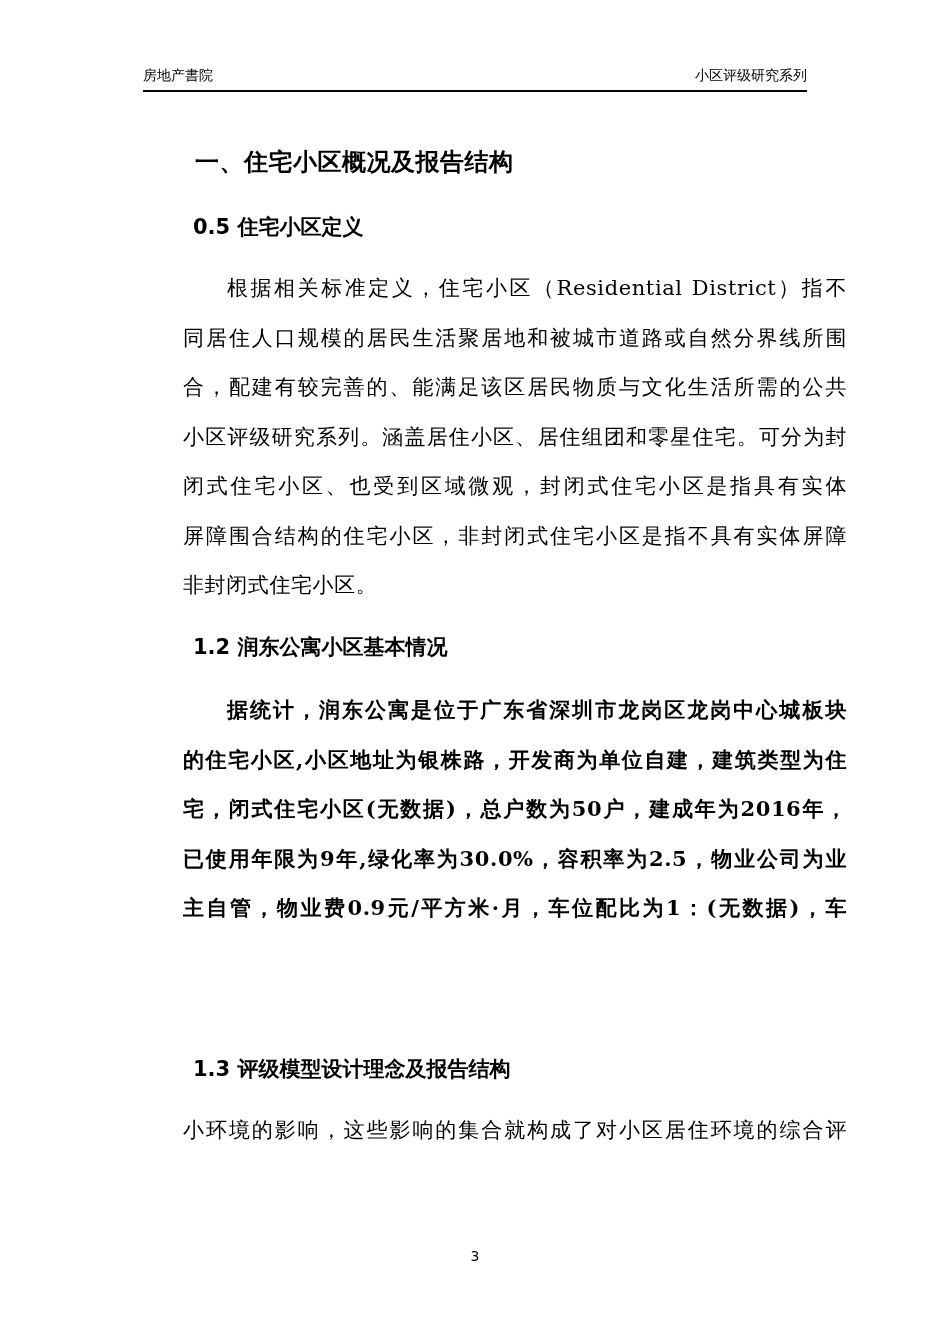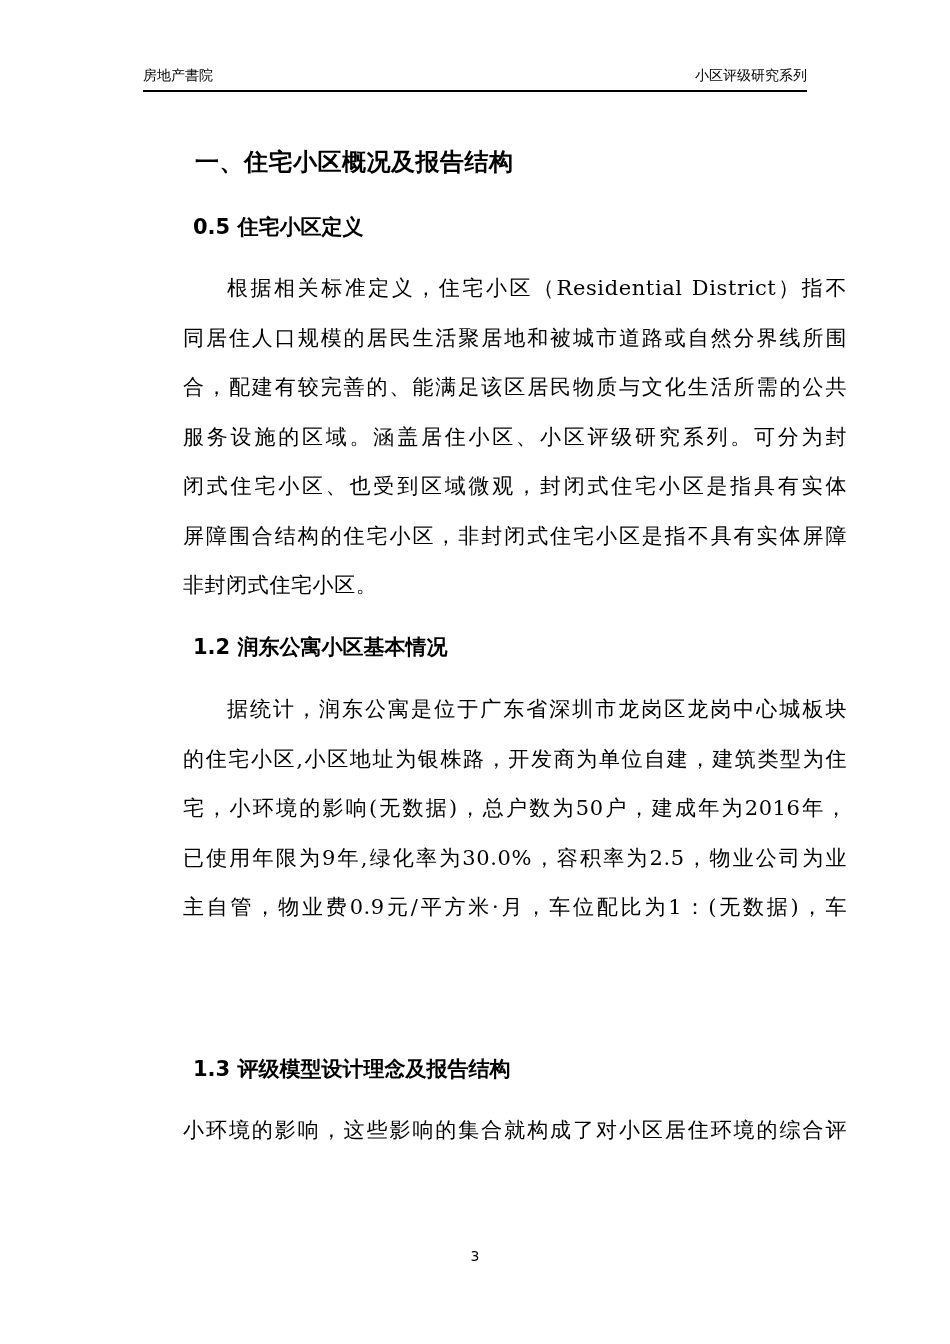--- a/index.html
+++ b/index.html
@@ -105,31 +105,31 @@
 </div>
 
 <div class="content">
   <div class="h1">一、住宅小区概况及报告结构</div>
 
   <div class="h2" style="top:73px;">0.5 住宅小区定义</div>
   <div class="para" style="top:124px;">
     <span class="line first">根据相关标准定义，住宅小区（Residential District）指不</span>
     <span class="line">同居住人口规模的居民生活聚居地和被城市道路或自然分界线所围</span>
     <span class="line">合，配建有较完善的、能满足该区居民物质与文化生活所需的公共</span>
-    <span class="line">服务设施的区域。涵盖居住小区、小区评级研究系列。可分为封</span>
+    <span class="line">小区评级研究系列。涵盖居住小区、居住组团和零星住宅。可分为封</span>
     <span class="line">闭式住宅小区、也受到区域微观，封闭式住宅小区是指具有实体</span>
     <span class="line">屏障围合结构的住宅小区，非封闭式住宅小区是指不具有实体屏障</span>
     <span class="line last">非封闭式住宅小区。</span>
   </div>
 
   <div class="h2" style="top:493px;">1.2 润东公寓小区基本情况</div>
-  <div class="para" style="top:545px;">
+  <div class="para" style="top:545px;font-weight:bold;">
     <span class="line first">据统计，润东公寓是位于广东省深圳市龙岗区龙岗中心城板块</span>
     <span class="line">的住宅小区,小区地址为银株路，开发商为单位自建，建筑类型为住</span>
-    <span class="line">宅，小环境的影响(无数据)，总户数为50户，建成年为2016年，</span>
+    <span class="line">宅，闭式住宅小区(无数据)，总户数为50户，建成年为2016年，</span>
     <span class="line">已使用年限为9年,绿化率为30.0%，容积率为2.5，物业公司为业</span>
     <span class="line">主自管，物业费0.9元/平方米·月，车位配比为1：(无数据)，车</span>
   </div>
 
   <div class="h2" style="top:915px;">1.3 评级模型设计理念及报告结构</div>
   <div class="para" style="top:966px;">
     <span class="line">小环境的影响，这些影响的集合就构成了对小区居住环境的综合评</span>
   </div>
 </div>
 

